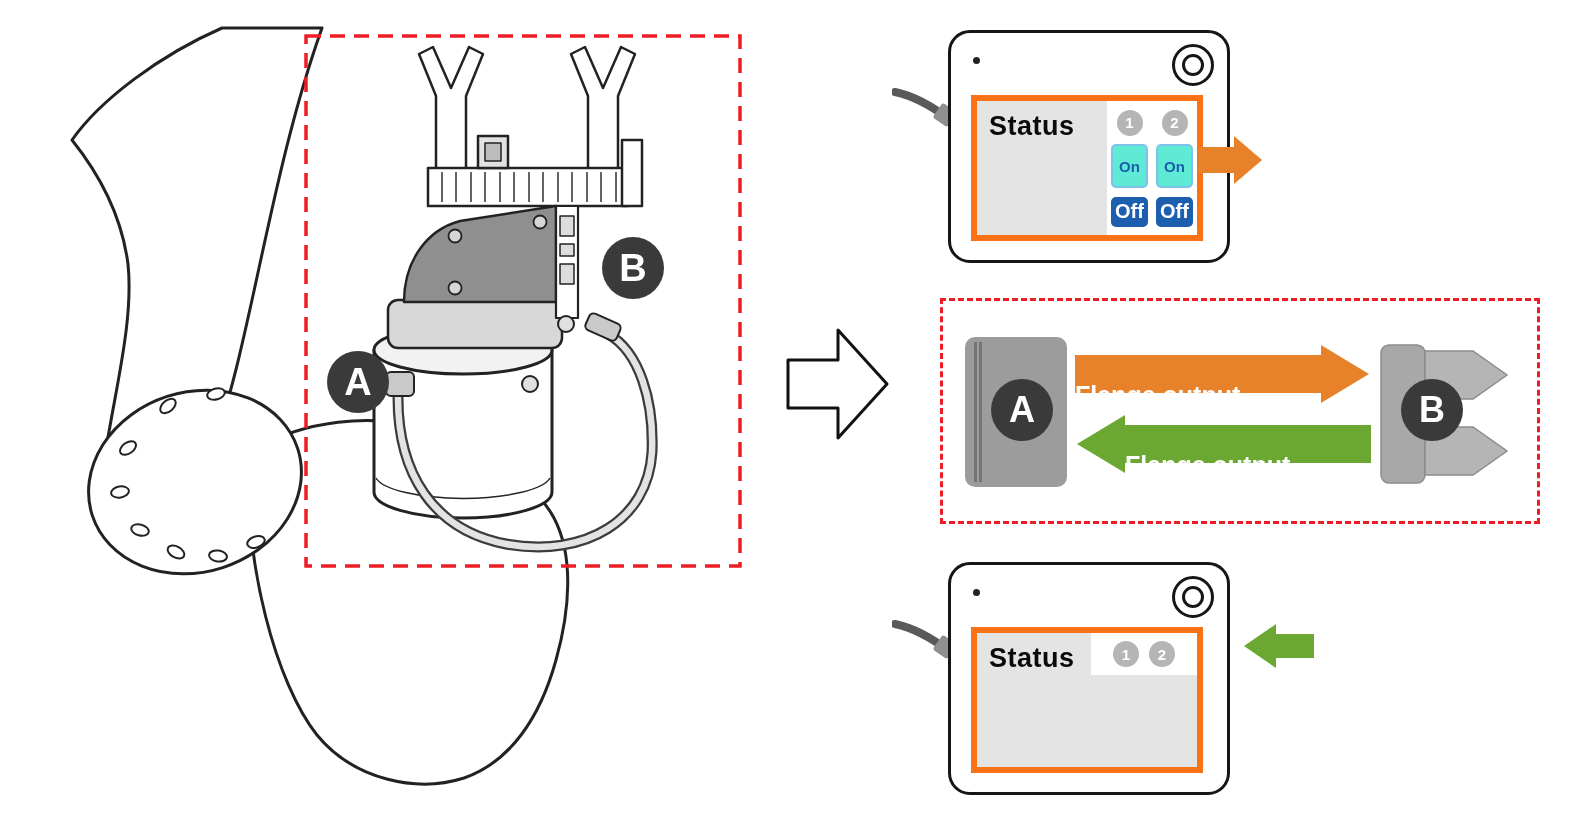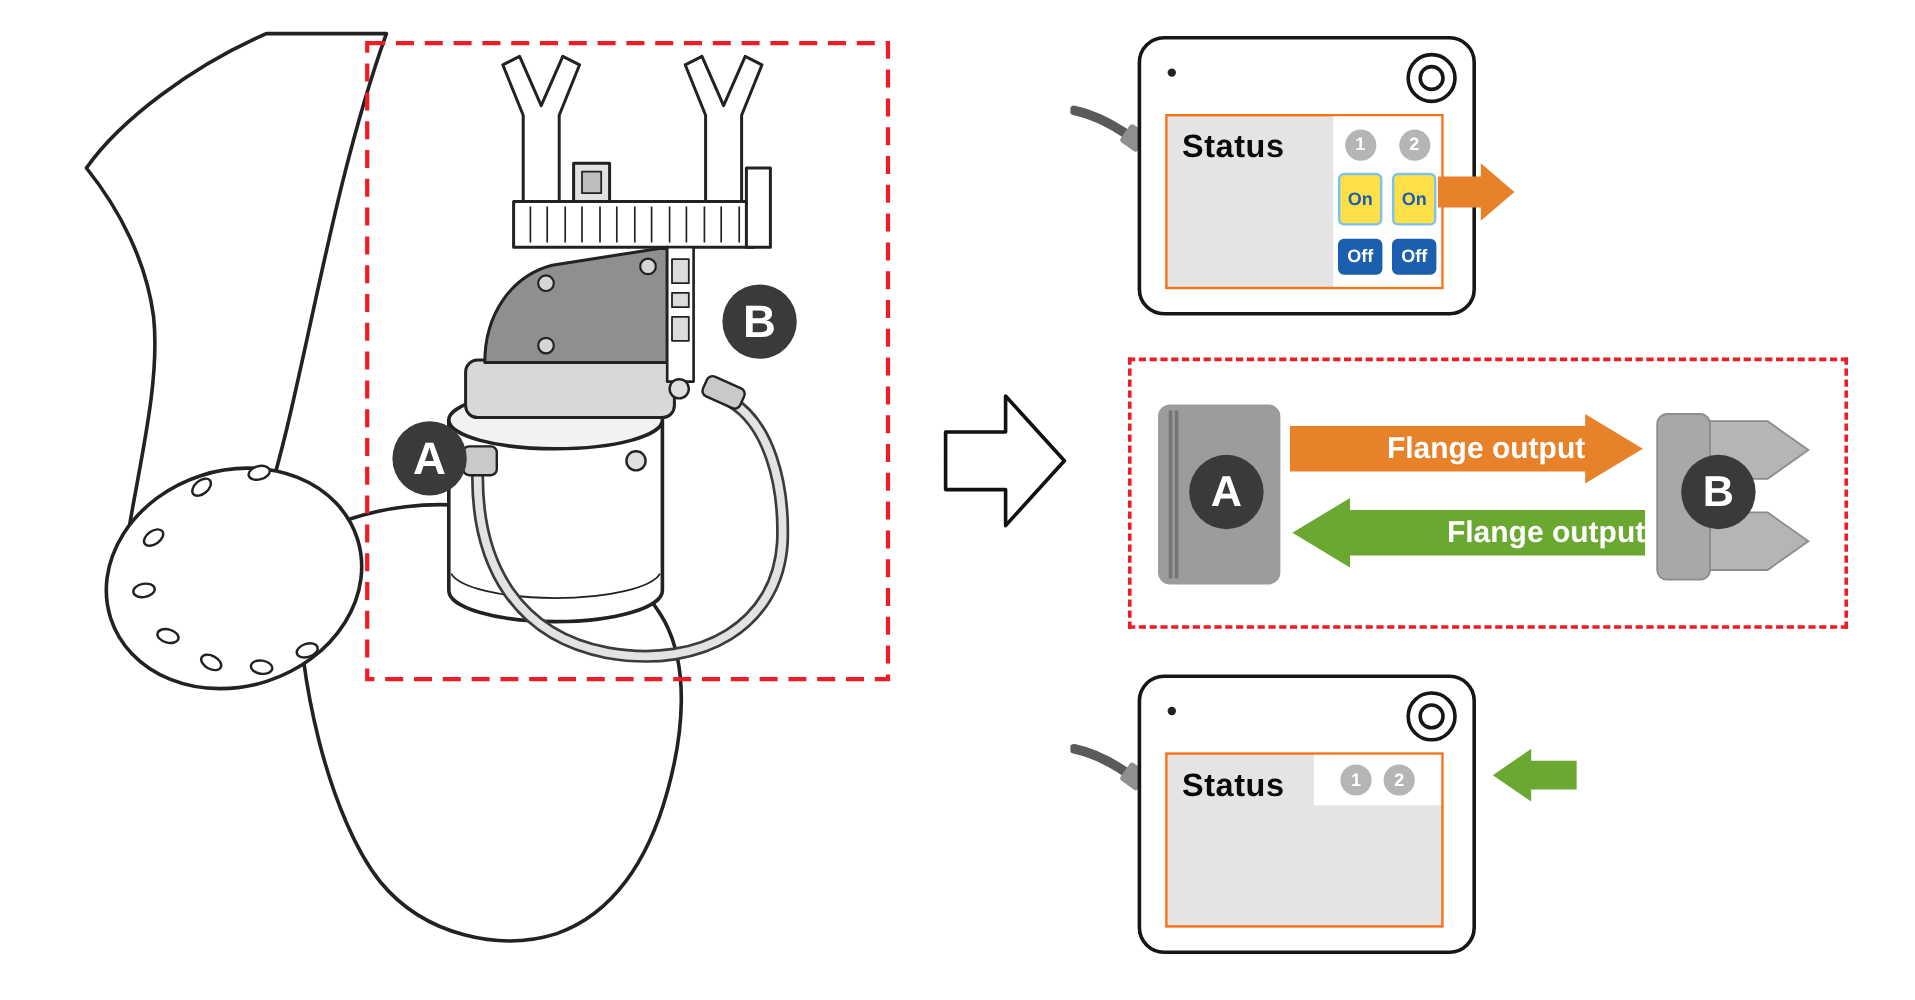--- a/index.html
+++ b/index.html
@@ -7,34 +7,34 @@
   html,body { background:#fff; }
   body { width:1596px; height:833px; font-family:"Liberation Sans", sans-serif; }
   .stage { position:relative; width:1596px; height:833px; background:#fff; overflow:hidden; }
   .abs { position:absolute; }
 
   
   .pendant { position:absolute; width:282px; height:233px; background:#fff; border:3px solid #161616; border-radius:22px; }
   .pendant .dot { position:absolute; left:22px; top:24px; width:7px; height:7px; border-radius:50%; background:#222; }
   .power { position:absolute; right:13px; top:11px; width:42px; height:42px; border:3px solid #161616; border-radius:50%; display:flex; align-items:center; justify-content:center; background:#fff; }
   .power-inner { width:22px; height:22px; border:3.5px solid #161616; border-radius:50%; }
-  .screen { position:absolute; left:20px; top:62px; width:232px; height:146px; background:#e4e4e4; border:2px solid #f97316; }
+  .screen { position:absolute; left:20px; top:62px; width:232px; height:146px; background:#e4e4e4; border:6px solid #f97316; }
   .screen-title { position:absolute; left:12px; top:10px; font-size:27px; font-weight:bold; color:#0a0a0a; letter-spacing:0.5px; }
   .controls { position:absolute; right:0; top:0; width:90px; height:100%; background:#fff; display:grid; grid-template-columns:1fr 1fr; align-content:space-evenly; justify-items:center; }
   .chan { width:26px; height:26px; border-radius:50%; background:#b5b5b5; color:#fff; font-weight:bold; font-size:15px; display:flex; align-items:center; justify-content:center; }
-  .btn-on { width:37px; height:44px; background:#fde047; border:2.5px solid #7dc2ea; border-radius:5px; color:#1b5fae; font-weight:bold; font-size:15px; font-family:inherit; cursor:pointer; }
-  .btn-off { width:37px; height:30px; background:#1b5fae; border:2.5px solid #1b5fae; border-radius:5px; color:#fff; font-weight:bold; font-size:15px; font-family:inherit; cursor:pointer; }
+  .btn-on { width:37px; height:44px; background:#5eead4; border:2.5px solid #7dc2ea; border-radius:5px; color:#1b5fae; font-weight:bold; font-size:15px; font-family:inherit; cursor:pointer; }
+  .btn-off { width:37px; height:30px; background:#1b5fae; border:2.5px solid #1b5fae; border-radius:5px; color:#fff; font-weight:bold; font-size:20px; font-family:inherit; cursor:pointer; }
   .header-strip { position:absolute; right:0; top:0; width:106px; height:42px; background:#fff; display:flex; align-items:center; justify-content:center; gap:10px; }
 
   
   .flange-box { position:absolute; left:940px; top:298px; width:600px; height:226px; border:3.5px dashed #ee1c25; }
   .a-block { position:absolute; left:22px; top:36px; width:102px; height:150px; background:#9c9c9c; border-radius:10px; }
   .a-block .spine { position:absolute; left:9px; top:5px; bottom:5px; width:8px; border-left:3px solid #757575; border-right:3px solid #757575; }
   .badge { position:absolute; width:62px; height:62px; border-radius:50%; background:#3a3a3a; color:#fff; font-size:36px; font-weight:bold; display:flex; align-items:center; justify-content:center; }
-  .arrow-label { position:absolute; width:246px; height:38px; line-height:38px; color:#fff; font-size:25px; font-weight:bold; text-align:right; white-space:nowrap; }
+  .arrow-label { position:absolute; width:246px; height:38px; line-height:38px; color:#fff; font-size:25px; font-weight:bold; text-align:left; white-space:nowrap;margin-top:21px; }
 </style>
 </head>
 <body>
 
 <div class="stage">
 
   <svg class="abs" style="left:0;top:0" width="770" height="833" viewBox="0 0 770 833">
     <g fill="#ffffff" stroke="#222222" stroke-width="3" stroke-linejoin="round">
       <path d="M 222 28 C 160 55 100 100 72 140 C 100 175 122 218 128 264 C 134 322 114 394 104 462 L 218 432 C 252 332 272 168 322 28 Z"></path>
       <path d="M 250 452 C 302 420 372 412 432 430 C 484 446 532 478 554 518 C 574 556 570 610 556 660 C 540 718 510 762 464 778 C 417 793 354 780 317 735 C 277 685 242 562 250 452 Z"></path>

